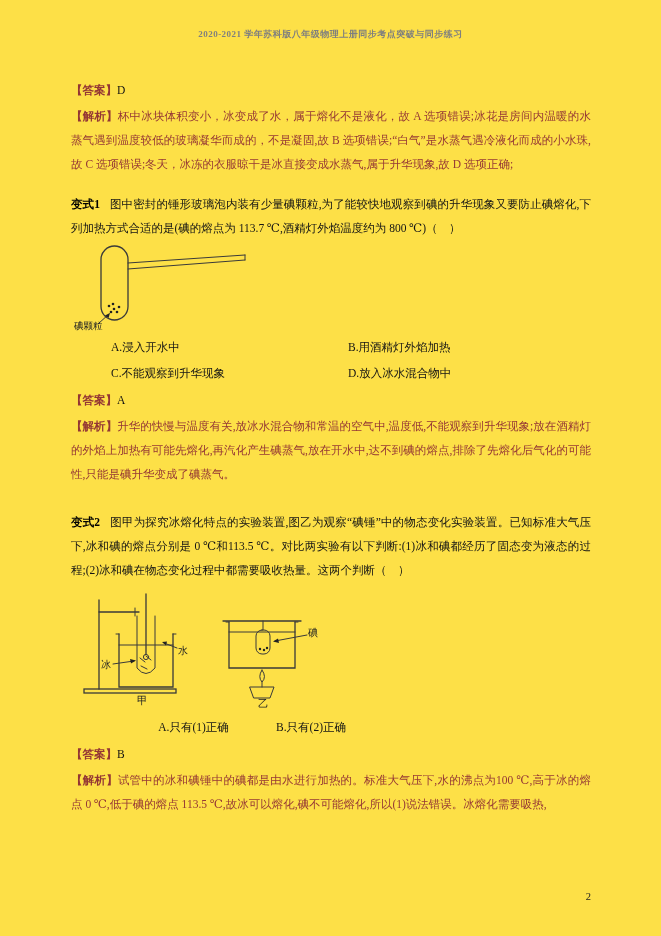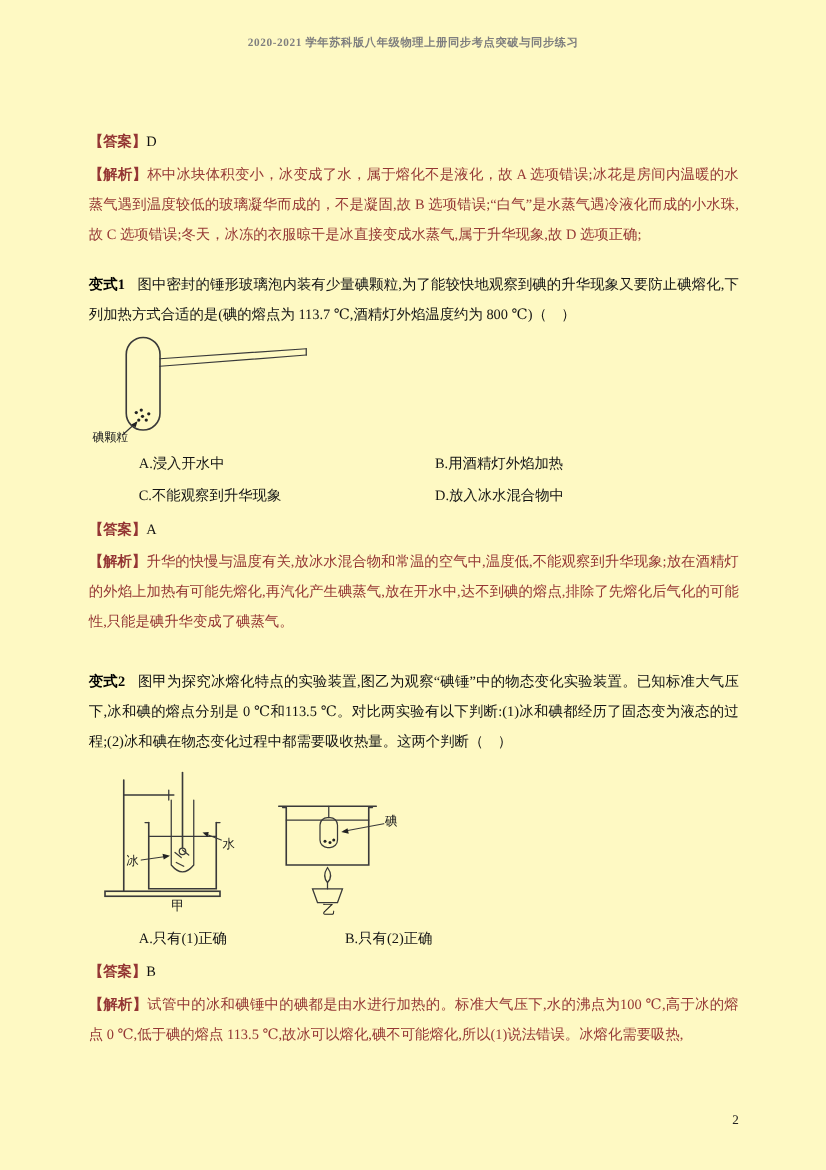--- a/index.html
+++ b/index.html
@@ -1,42 +1,42 @@
 <!DOCTYPE html>
 <html><head>
 <meta charset="utf-8">
 <style>
   * { box-sizing: border-box; }
   html, body { margin: 0; padding: 0; background: #e8e8e8; }
   .page {
-    width: 661px; height: 936px; margin: 0 auto; background: #fef9c3;
+    width: 661px; height: 936px; margin: 0 auto; background: #fde047;
     position: relative; overflow: hidden;
     font-family: "Liberation Serif", "DejaVu Serif", serif;
   }
   .header {
     position: absolute; top: 28px; left: 0; width: 100%;
     text-align: center; font-size: 9px; font-weight: bold; color: #7f7f7f;
     letter-spacing: 0.5px;
   }
   .content {
-    position: absolute; top: 102px; left: 71px; width: 520px;
+    position: absolute; top: 78px; left: 71px; width: 520px;
     font-size: 11.5px; line-height: 24px; color: #141414; text-align: justify;
   }
   p { margin: 0; }
   .lbl  { font-weight: bold; color: #943634; }
   .ansv { color: #111111; }
   .red  { color: #953735; }
   .stem b { margin-right: 10px; color: #000; }
   .mt16 { margin-top: 16px; }
   .mt24 { margin-top: 24px; }
   .mt6  { margin-top: 6px; }
   .mt2  { margin-top: 2px; }
   .opt-row { display: flex; line-height: 26px; text-align: left; margin-left: 40px; }
   .opt-row .c1w { width: 237px; }
-  .opt-row .c1n { width: 165px; }
+  .opt-row .c1n { width: 165px; text-align: center; }
   .figure { display: block; }
   .fig1 { margin: 4px 0 0 2px; }
   .fig2 { margin: 6px 0 0 8px; }
   svg text { font-family: "Liberation Serif", "DejaVu Serif", serif; fill: #222; }
   svg .stroke { stroke: #3a3a3a; fill: none; stroke-width: 1.3; stroke-linecap: round; }
   svg .thin   { stroke: #3a3a3a; fill: none; stroke-width: 1; stroke-linecap: round; }
   svg .dot    { fill: #222; }
   .page-number {
     position: absolute; top: 891px; right: 70px;
     font-size: 10.5px; color: #222;

